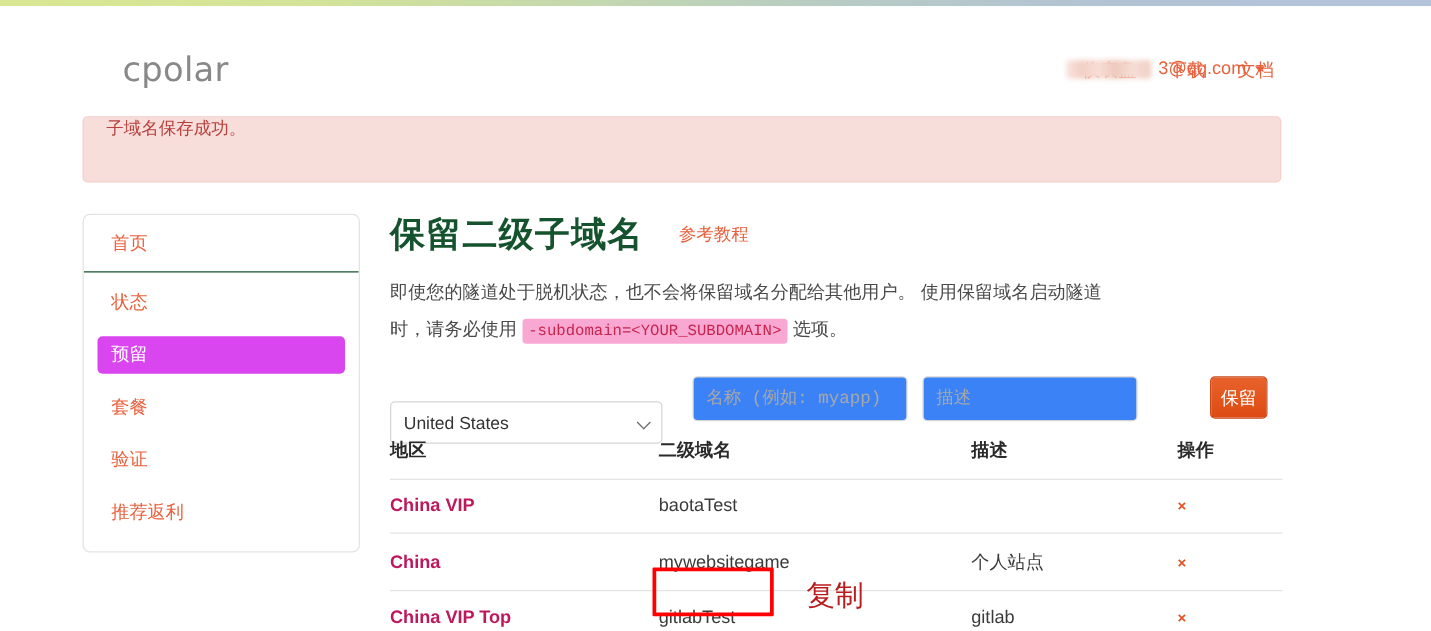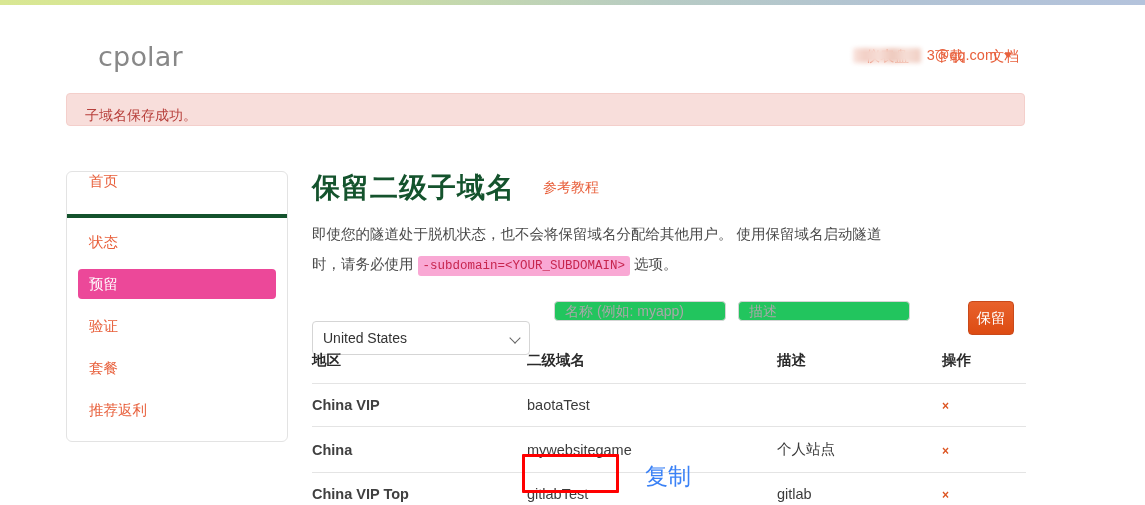--- a/index.html
+++ b/index.html
@@ -99,26 +99,26 @@
     border-top: 5px solid #e8603c;
     margin-left: 1px;
   }
 
   
   .alert {
     position: absolute;
     left: 66px;
     top: 88px;
     width: 959px;
-    height: 33px;
+    height: 53px;
     background: #f8dedb;
     border: 1px solid #f4cfcb;
     border-radius: 4px;
     display: flex;
-    align-items: flex-end;
+    align-items: flex-start;
     padding-left: 18px;
   }
   .alert-text {
     font-size: 14px;
     color: #b7403c;
   }
 
   
   .sidebar {
     position: absolute;
@@ -127,22 +127,23 @@
     width: 222px;
     border: 1px solid #e3e3e3;
     border-radius: 6px;
     background: #fff;
     padding-bottom: 10px;
     overflow: hidden;
   }
   .sidebar-header {
     height: 46px;
     display: flex;
+    align-items: center;
     padding-left: 22px;
-    border-bottom: 4px solid #14532d;
+    border-bottom: 1px solid #14532d;
   }
   .sidebar-header-label {
     font-size: 14.5px;
     color: #e8603c;
     cursor: pointer;
   }
   .sidebar-list {
     padding: 9px 11px 4px 11px;
   }
   .sidebar-item {
@@ -154,21 +155,21 @@
     margin-bottom: 12px;
     cursor: pointer;
   }
   .sidebar-item:last-child { margin-bottom: 2px; }
   .sidebar-item-label {
     font-size: 14.5px;
     color: #e8603c;
     line-height: 1;
   }
   .sidebar-item.active {
-    background: #ec4899;
+    background: #d946ef;
   }
   .sidebar-item.active .sidebar-item-label {
     color: #ffffff;
   }
 
   
   .main {
     position: absolute;
     left: 312px;
     top: 166px;
@@ -244,28 +245,28 @@
     right: 11px;
     top: 13px;
     width: 8px; height: 8px;
     border-right: 1.8px solid #666;
     border-bottom: 1.8px solid #666;
     transform: rotate(45deg);
     pointer-events: none;
   }
   .txt {
     position: absolute;
-    height: 20px;
+    height: 36px;
     border: 1px solid #d5d5d5;
     border-radius: 4px;
-    background: #22c55e;
+    background: #3b82f6;
     font-size: 14px;
     color: #333;
     padding: 0 10px;
-    font-family: Liberation Sans, sans-serif;
+    font-family: Liberation Mono, monospace;
   }
   .txt::placeholder { color: #a8a8a8; }
   #name-field { left: 242px; width: 172px; }
   #desc-field { left: 426px; width: 172px; }
   .reserve-btn {
     position: absolute;
     left: 656px;
     top: 0;
     width: 46px;
     height: 34px;
@@ -296,21 +297,21 @@
     border-bottom: 1px solid #e4e4e4;
   }
   .tbl td {
     font-size: 14.5px;
     color: #3b3b3b;
     padding: 13px 0;
     border-bottom: 1px solid #e4e4e4;
     vertical-align: middle;
     height: 37px;
   }
-  .tbl td.region { font-weight: bold; color: #404040; }
+  .tbl td.region { font-weight: bold; color: #be185d; }
   .col-region { width: 215px; }
   .col-domain { width: 250px; }
   .col-desc   { width: 165px; }
   .col-action { width: 84px; }
   .del-x {
     color: #dd5522;
     font-size: 12px;
     font-weight: bold;
     cursor: pointer;
     line-height: 1;
@@ -325,21 +326,21 @@
     height: 39px;
     border: 3px solid #ff0000;
     border-radius: 1px;
     pointer-events: none;
   }
   .anno-text {
     position: absolute;
     left: 645px;
     top: 456px;
     font-size: 23px;
-    color: #3b82f6;
+    color: #b91c1c;
     font-family: "DejaVu Sans", "Liberation Sans", sans-serif;
     white-space: nowrap;
   }
 </style>
 </head>
 <body>
 
 <div class="top-strip"></div>
 
 <div class="page">
@@ -369,24 +370,24 @@
       <span class="sidebar-header-label">首页</span>
     </div>
     <div class="sidebar-list">
       <div class="sidebar-item">
         <span class="sidebar-item-label">状态</span>
       </div>
       <div class="sidebar-item active">
         <span class="sidebar-item-label">预留</span>
       </div>
       <div class="sidebar-item">
+        <span class="sidebar-item-label">套餐</span>
+      </div>
+      <div class="sidebar-item">
         <span class="sidebar-item-label">验证</span>
-      </div>
-      <div class="sidebar-item">
-        <span class="sidebar-item-label">套餐</span>
       </div>
       <div class="sidebar-item">
         <span class="sidebar-item-label">推荐返利</span>
       </div>
     </div>
   </div>
 
   <div class="main">
     <div class="title-row">
       <h1 class="page-title">保留二级子域名</h1>

